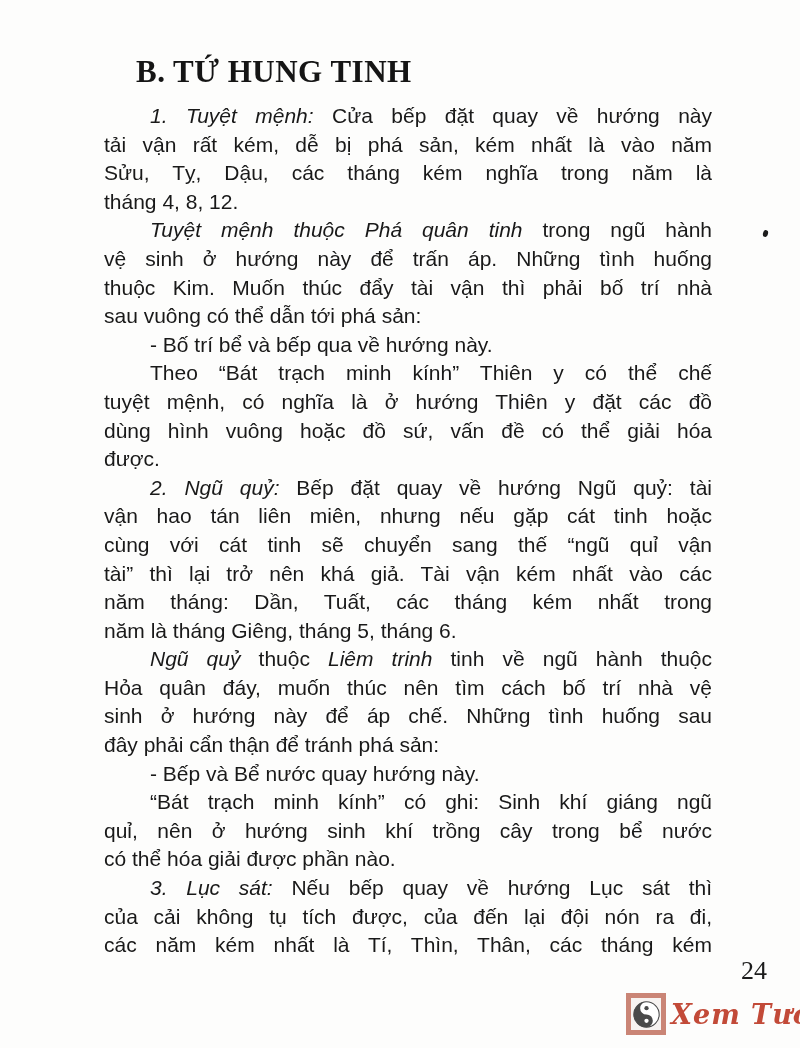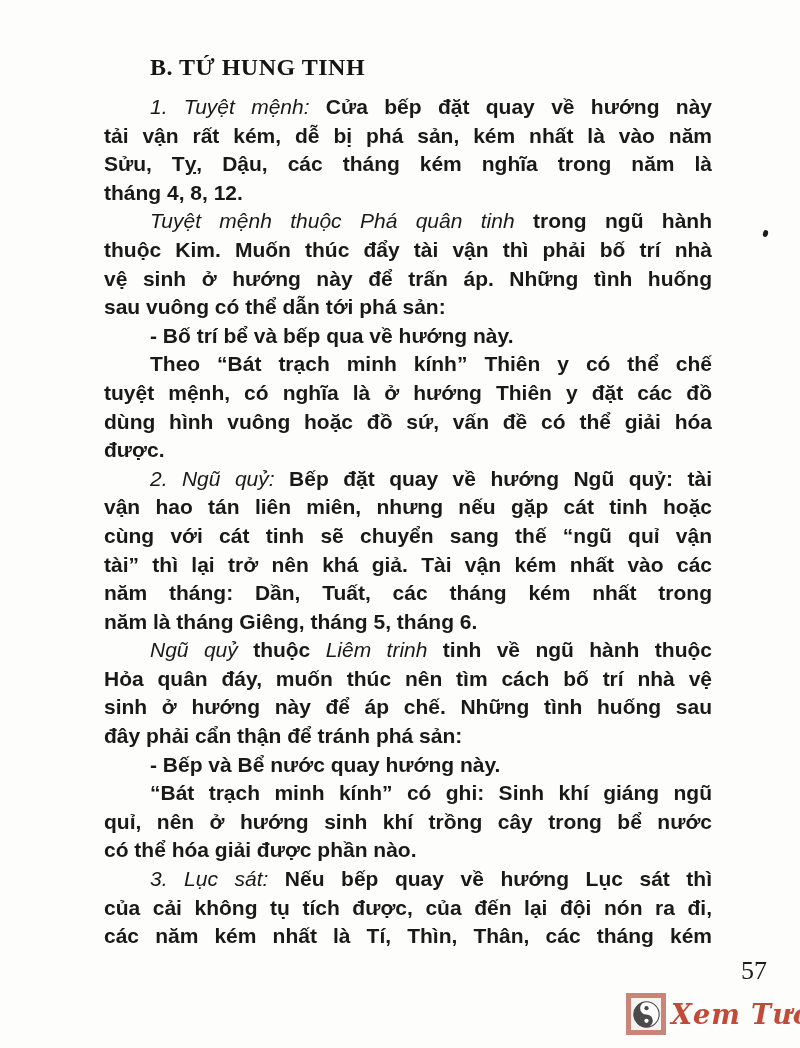--- a/index.html
+++ b/index.html
@@ -15,39 +15,39 @@
   }
   .content {
     position: absolute;
     left: 104px;
     top: 54px;
     width: 608px;
   }
   .heading {
     font-family: "Liberation Serif", serif;
     font-weight: bold;
-    font-size: 24px;
+    font-size: 31px;
     letter-spacing: 0.5px;
-    margin-left: 46px;
+    margin-left: 32px;
     margin-bottom: 12px;
     color: #151515;
   }
   .para { font-size: 21px; }
   .line {
     height: 28.6px;
     line-height: 28.6px;
     overflow: hidden;
     white-space: normal;
   }
   .line.just {
     text-align: justify;
     text-align-last: justify;
   }
   .line.first { text-indent: 46px; }
-  .seg.regular { font-style: normal; font-weight: bold; }
+  .seg.regular { font-style: normal; font-weight: normal; }
   .seg.italic { font-style: italic; }
   .seg.bold-italic { font-style: italic; font-weight: normal; }
   .page-number {
     position: absolute;
     left: 741px;
     top: 956px;
     font-family: "Liberation Serif", serif;
     font-size: 26px;
     color: #1c1c1c;
   }
@@ -97,22 +97,22 @@
     <div class="heading">B. TỨ HUNG TINH</div>
     <div>
         <div class="para">
           <div class="line first just"><span class="seg bold-italic">1. Tuyệt mệnh:</span><span class="seg regular"> Cửa bếp đặt quay về hướng này</span></div>
           <div class="line just"><span class="seg regular">tải vận rất kém, dễ bị phá sản, kém nhất là vào năm</span></div>
           <div class="line just"><span class="seg regular">Sửu, Tỵ, Dậu, các tháng kém nghĩa trong năm là</span></div>
           <div class="line"><span class="seg regular">tháng 4, 8, 12.</span></div>
         </div>
         <div class="para">
           <div class="line first just"><span class="seg italic">Tuyệt mệnh thuộc Phá quân tinh</span><span class="seg regular"> trong ngũ hành</span></div>
+          <div class="line just"><span class="seg regular">vệ sinh ở hướng này để trấn áp. Những tình huống</span></div>
           <div class="line just"><span class="seg regular">thuộc Kim. Muốn thúc đẩy tài vận thì phải bố trí nhà</span></div>
-          <div class="line just"><span class="seg regular">vệ sinh ở hướng này để trấn áp. Những tình huống</span></div>
           <div class="line"><span class="seg regular">sau vuông có thể dẫn tới phá sản:</span></div>
         </div>
         <div class="para">
           <div class="line first"><span class="seg regular">- Bố trí bể và bếp qua về hướng này.</span></div>
         </div>
         <div class="para">
           <div class="line first just"><span class="seg regular">Theo “Bát trạch minh kính” Thiên y có thể chế</span></div>
           <div class="line just"><span class="seg regular">tuyệt mệnh, có nghĩa là ở hướng Thiên y đặt các đồ</span></div>
           <div class="line just"><span class="seg regular">dùng hình vuông hoặc đồ sứ, vấn đề có thể giải hóa</span></div>
           <div class="line"><span class="seg regular">được.</span></div>
@@ -142,21 +142,21 @@
         <div class="para">
           <div class="line first just"><span class="seg bold-italic">3. Lục sát:</span><span class="seg regular"> Nếu bếp quay về hướng Lục sát thì</span></div>
           <div class="line just"><span class="seg regular">của cải không tụ tích được, của đến lại đội nón ra đi,</span></div>
           <div class="line just"><span class="seg regular">các năm kém nhất là Tí, Thìn, Thân, các tháng kém</span></div>
         </div>
       </div>
   </div>
 
   <span class="ink-speck"></span>
 
-  <div class="page-number">57</div>
+  <div class="page-number">24</div>
 
   <div class="watermark">
     <span class="wm-box">
       <svg width="27" height="27" viewBox="0 0 100 100" aria-hidden="true">
         <circle cx="50" cy="50" r="47" fill="#ffffff" stroke="#4a4a4a" stroke-width="4"></circle>
         <path d="M50,3 a47,47 0 0 0 0,94 a23.5,23.5 0 0 0 0,-47 a23.5,23.5 0 0 1 0,-47 z" fill="#4a4a4a"></path>
         <circle cx="50" cy="26.5" r="8" fill="#4a4a4a"></circle>
         <circle cx="50" cy="73.5" r="8" fill="#ffffff"></circle>
       </svg>
     </span>

